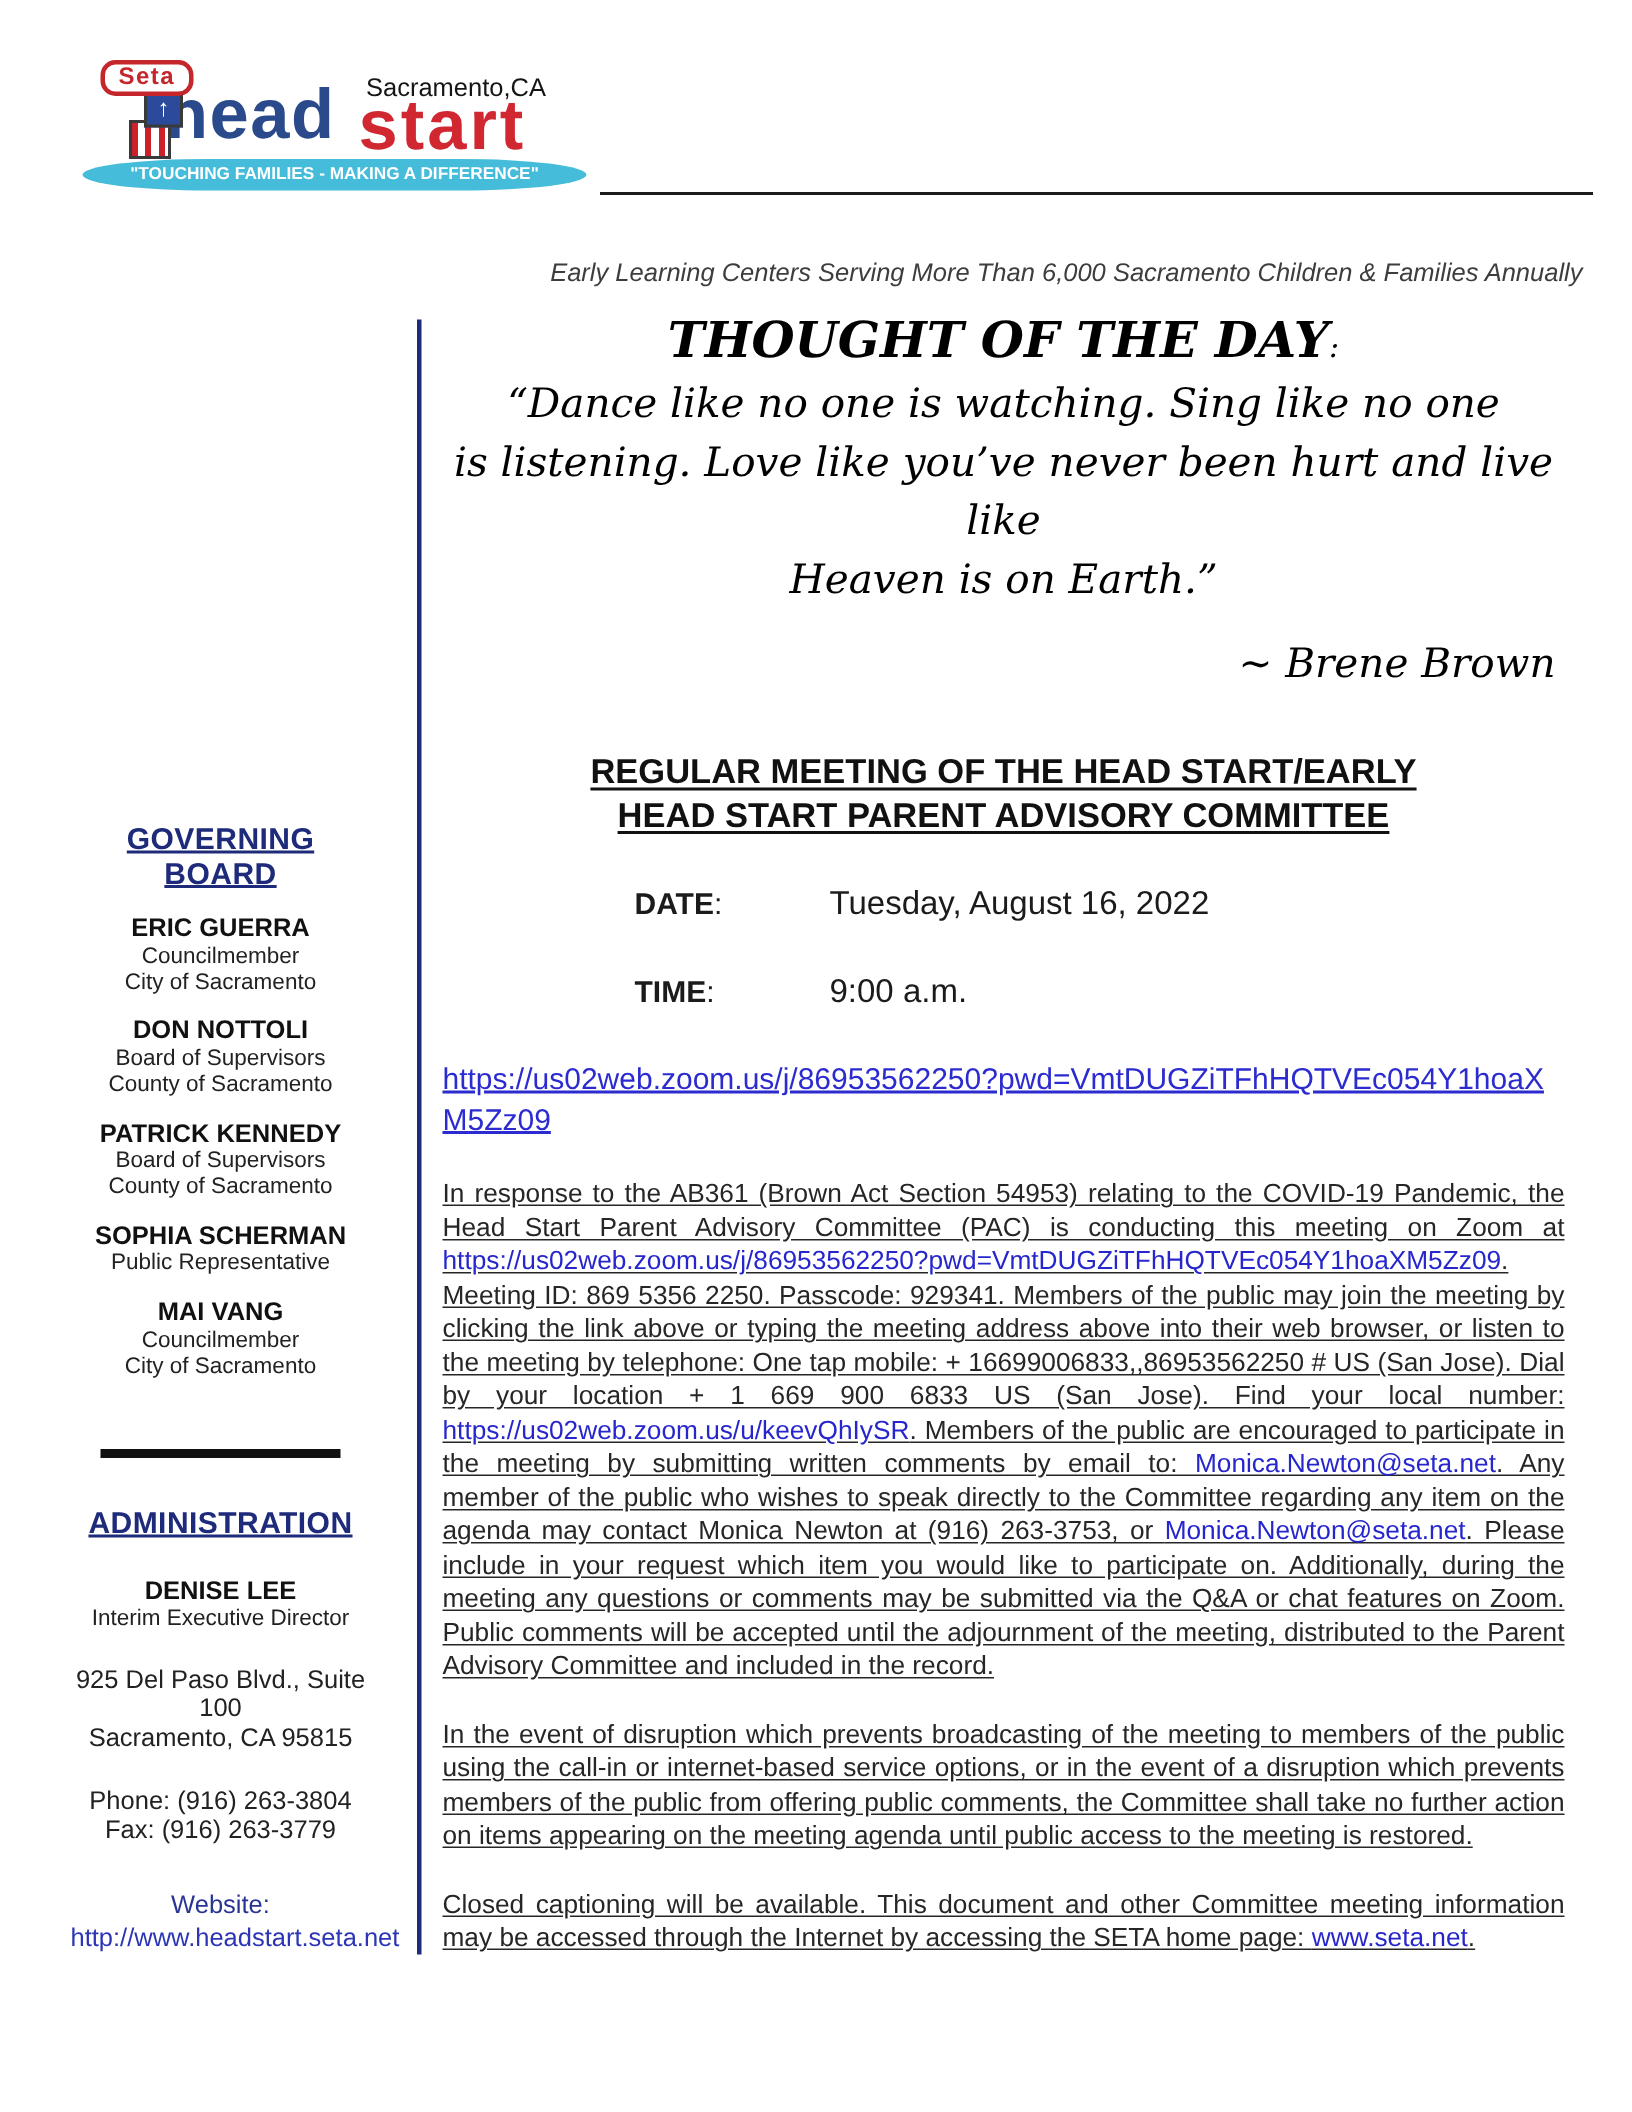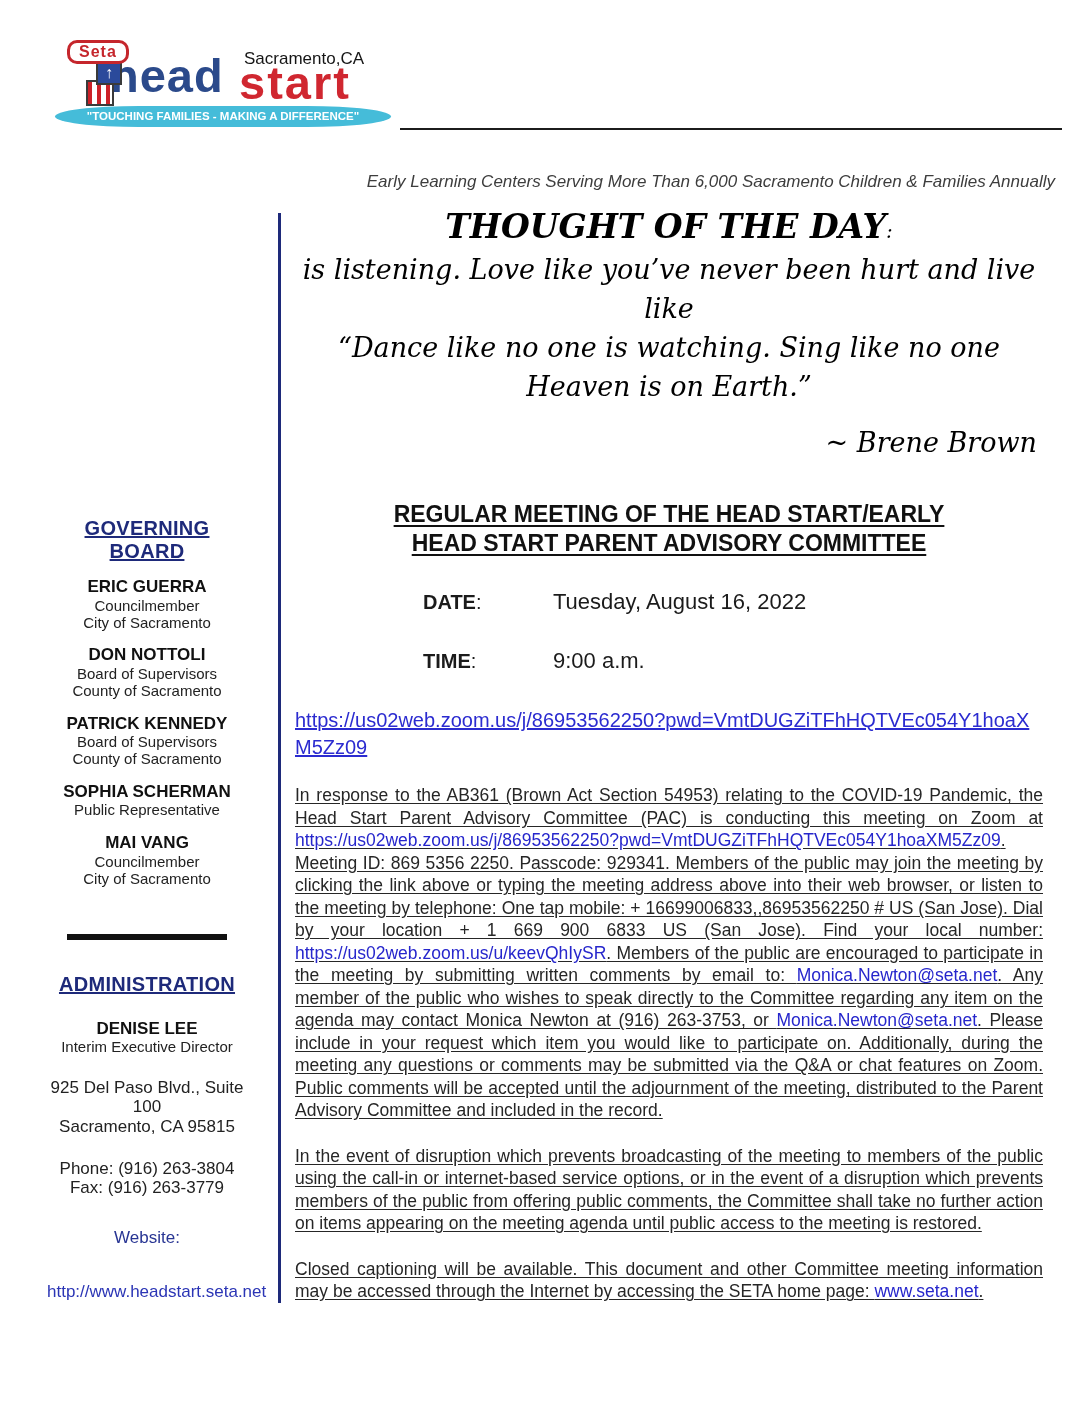--- a/index.html
+++ b/index.html
@@ -38,21 +38,21 @@
   .member.first { }
   .member-name { font-size:17px; font-weight:bold; color:#111; line-height:1.2; }
   .member-role { font-size:15px; color:#222; line-height:1.13; }
   .thick-rule { width:160px; height:6px; background:#111; margin:46px auto 0; }
   .admin-title { display:inline-block; margin-top:33px; }
   .director { margin-top:23px; }
   .addr-block { margin-top:22px; font-size:17px; line-height:1.15; color:#222; }
   .phone-block { margin-top:22px; font-size:17px; line-height:1.15; color:#222; }
   .web-block { margin-top:29px; font-size:17px; line-height:1.3; }
   .web-label { color:#283593; }
-  .web-link { color:#2b35b5; cursor:pointer;margin-top:32px; }
+  .web-link { color:#2b35b5; cursor:pointer; }
 
   
   .thought-title { text-align:center; font-family:"DejaVu Serif", serif; font-style:italic; font-weight:bold;
     font-size:33px; color:#000; margin-top:2px; }
   .thought-colon { font-size:20px; font-weight:normal; }
   .thought-quote { text-align:center; font-family:"DejaVu Serif", serif; font-style:italic; font-size:27px;
     color:#000; line-height:1.45; margin-top:4px; }
   .thought-attr { text-align:right; font-family:"DejaVu Serif", serif; font-style:italic; font-size:27px;
     color:#000; margin-top:20px; padding-right:6px; }
 
@@ -146,22 +146,22 @@
     </div>
 
     <div class="v-divider"></div>
 
     <div class="main">
 
       <div class="thought-title">
         <span>THOUGHT OF THE DAY</span><span class="thought-colon">:</span>
       </div>
       <div class="thought-quote">
+        <div>“Dance like no one is watching. Sing like no one</div>
         <div>is listening. Love like you’ve never been hurt and live like</div>
-        <div>“Dance like no one is watching. Sing like no one</div>
         <div>Heaven is on Earth.”</div>
       </div>
       <div class="thought-attr">~ Brene Brown</div>
 
       <div class="meeting-title">
         <div>REGULAR MEETING OF THE HEAD START/EARLY</div>
         <div>HEAD START PARENT ADVISORY COMMITTEE</div>
       </div>
 
       <div class="details">

